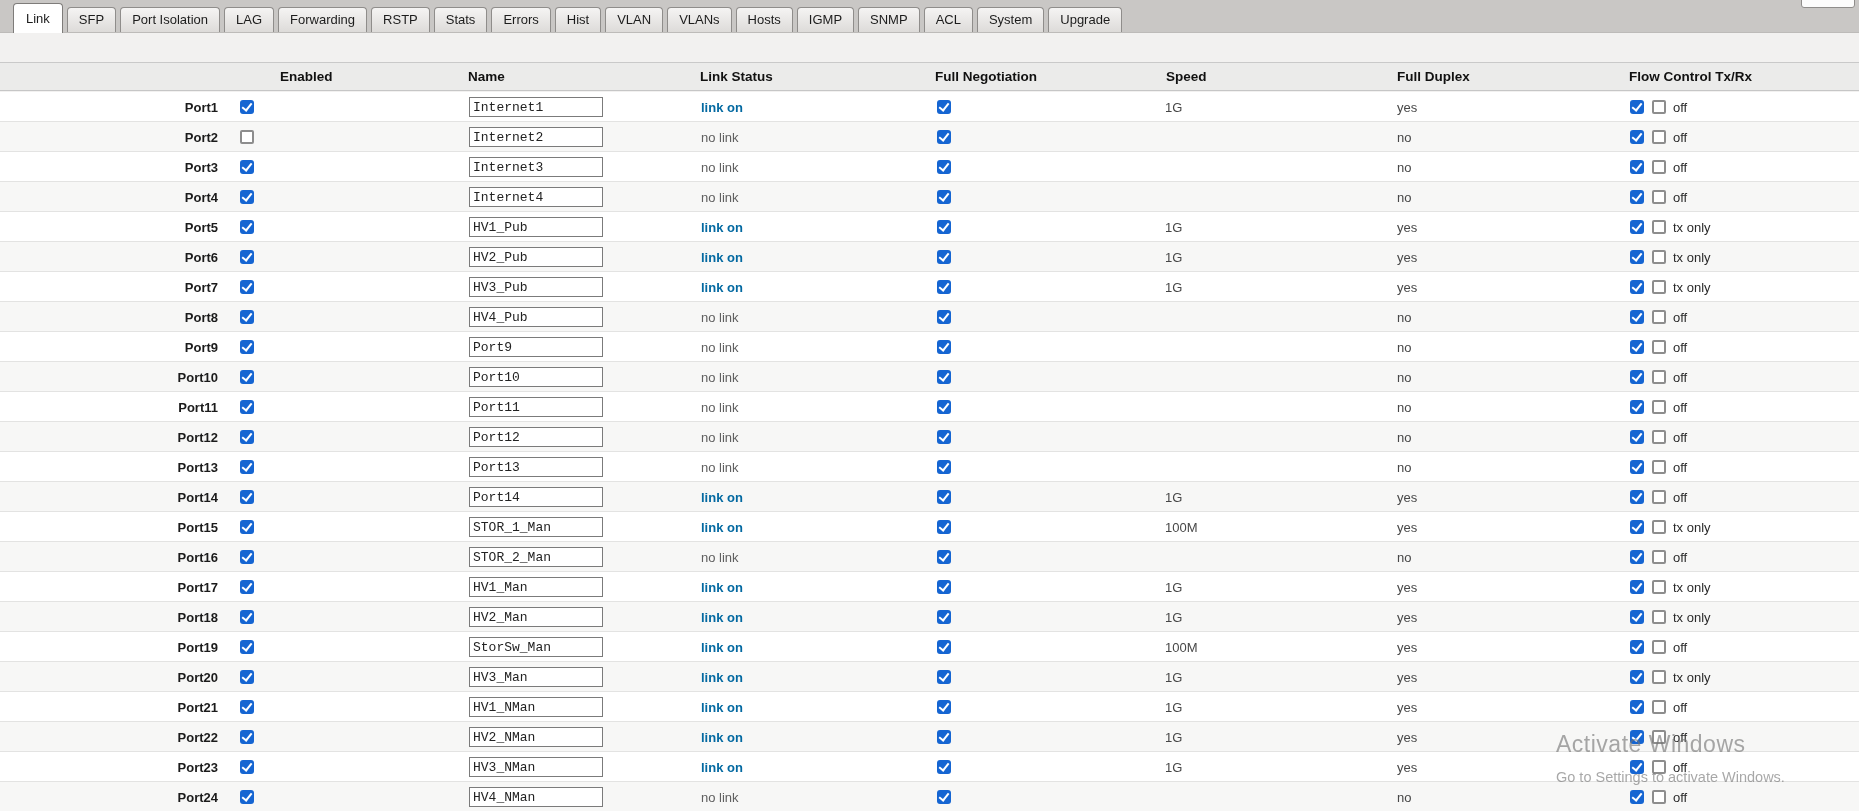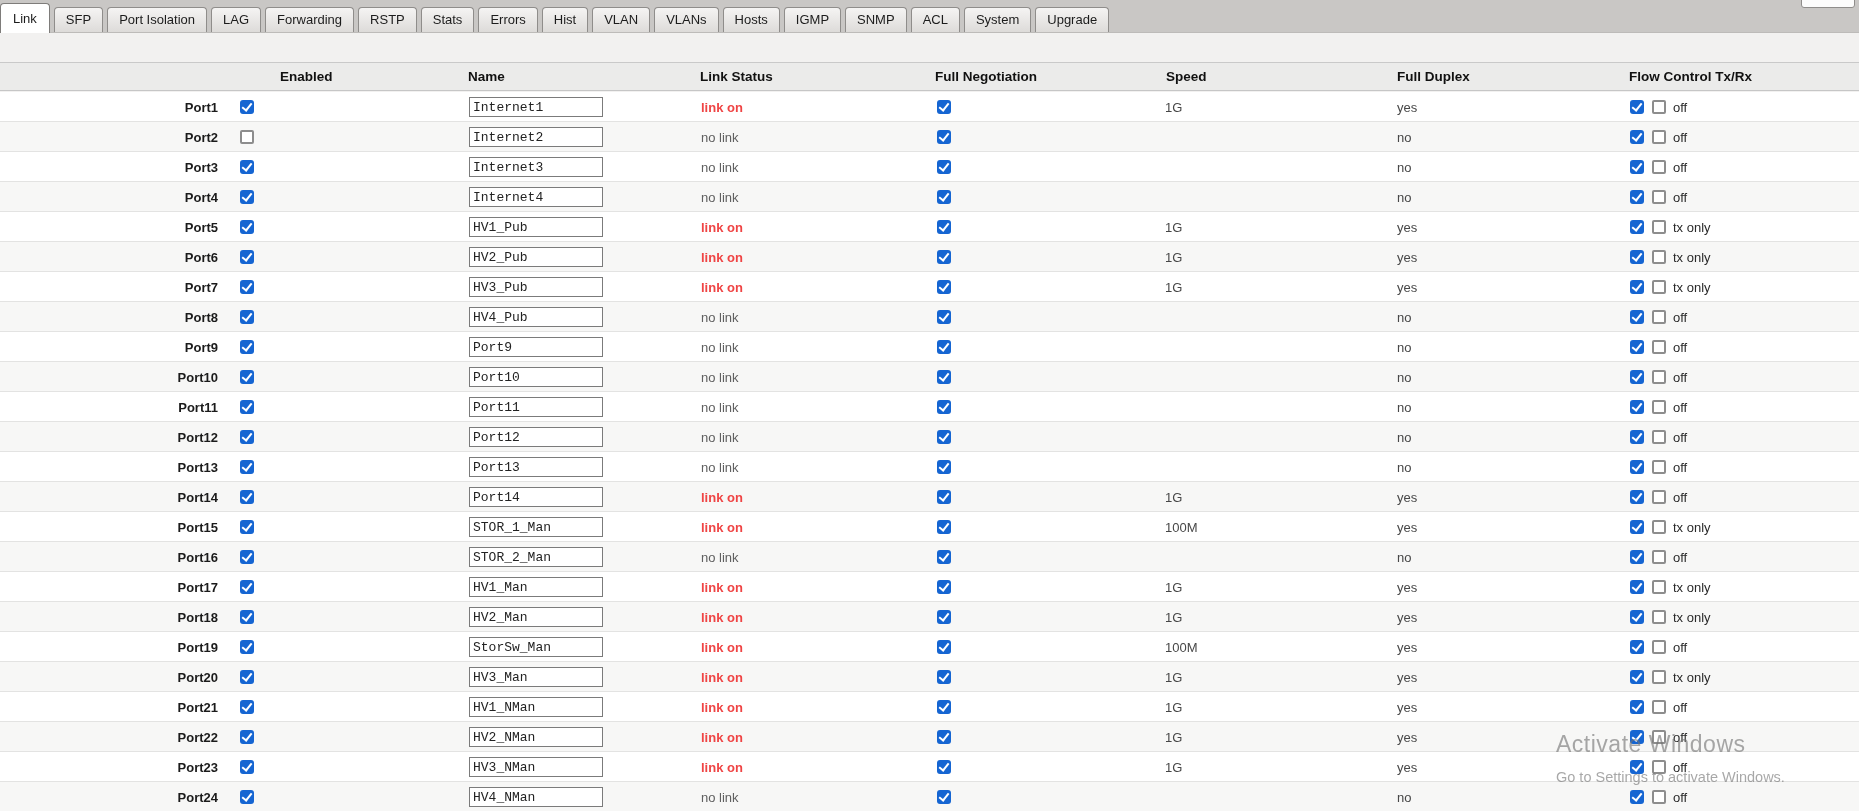--- a/index.html
+++ b/index.html
@@ -9,21 +9,21 @@
     font-family:"Liberation Sans", sans-serif;
     background:#f2f1f0;
     overflow:hidden;
   }
 
   
   .tabbar {
     position:absolute; top:0; left:0; width:1859px; height:33px;
     background:#c9c7c5;
     border-bottom:1px solid #bdbbb9;
-    display:flex; align-items:flex-end; 
+    display:flex; align-items:flex-end; padding-left:13px;
   }
   .tab {
     flex:0 0 auto;
     background:linear-gradient(#f5f4f3,#dddbd9);
     border:1px solid #8f8d8b; border-bottom:none;
     border-radius:4px 4px 0 0;
     padding:4px 11px 5px 11px;
     margin-right:4px;
     font-size:13px; color:#1c1c1c;
     cursor:default; white-space:nowrap;
@@ -69,21 +69,21 @@
   .row.alt { background:#f7f7f6; }
 
   .cell {
     position:absolute; top:50%; transform:translateY(-50%);
     font-size:13px; color:#474747; white-space:nowrap;
   }
   .port-label {
     left:0; width:218px; text-align:right;
     font-weight:bold; color:#1b1b1b;
   }
-  .link-on { font-weight:bold; color:#ef4444; }
+  .link-on { font-weight:bold; color:#0369a1; }
   .no-link { color:#606060; }
   .speed-val { left:1165px; }
   .duplex-val { left:1397px; }
   .flow-label { left:1673px; color:#2a2a2a; }
   .status-val { left:701px; }
 
   .cb {
     position:absolute; top:8px; width:14px; height:14px;
     border-radius:3px; cursor:pointer;
   }

